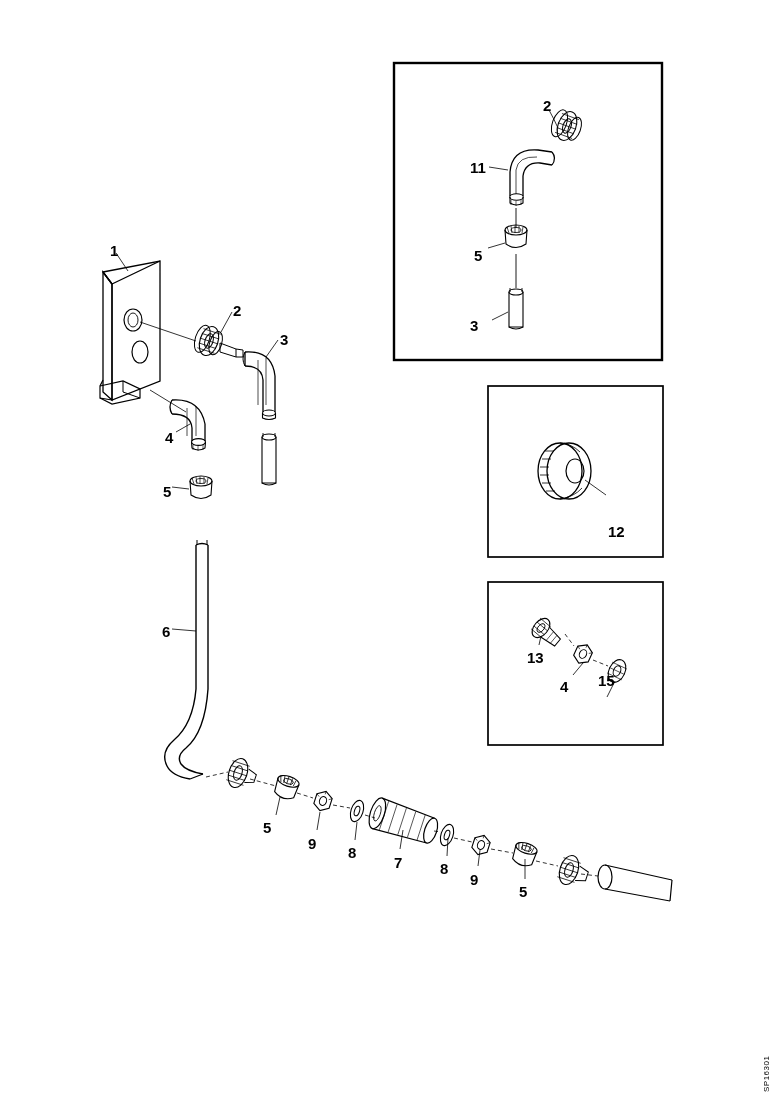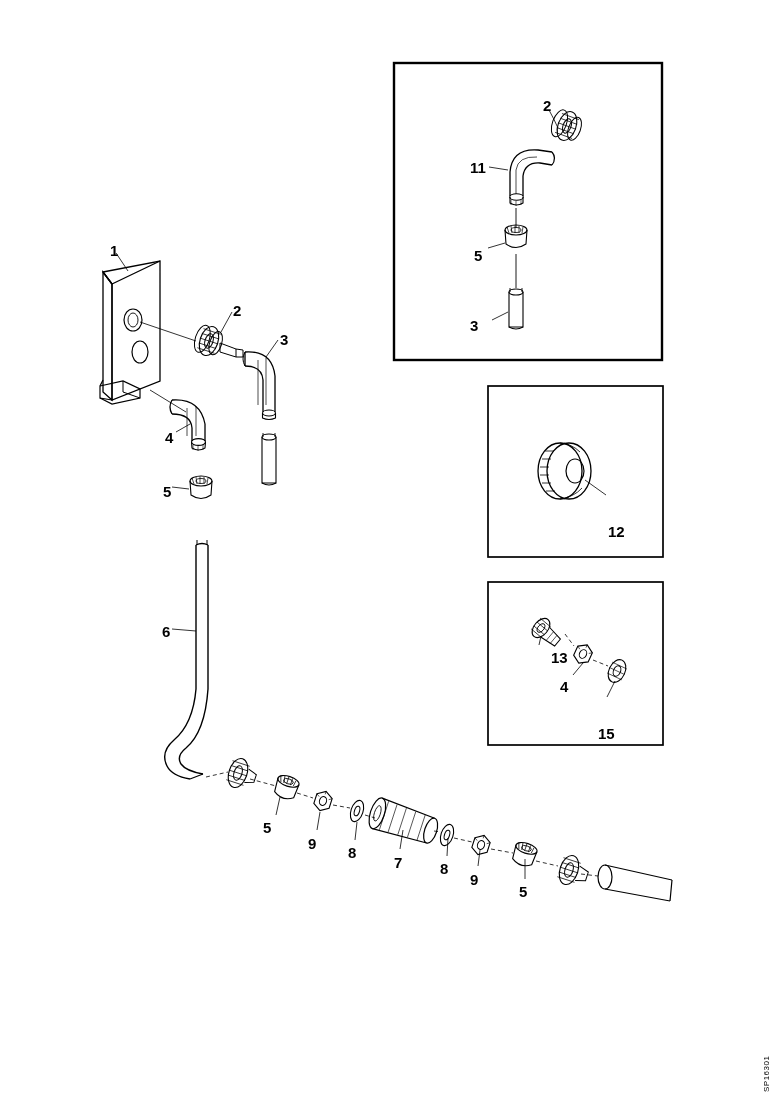--- a/index.html
+++ b/index.html
@@ -323,19 +323,19 @@
   <div class="callout" style="left:470px; top:872px;">9</div>
   <div class="callout" style="left:519px; top:884px;">5</div>
 
   <div class="callout" style="left:543px; top:98px;">2</div>
   <div class="callout" style="left:470px; top:160px;">11</div>
   <div class="callout" style="left:474px; top:248px;">5</div>
   <div class="callout" style="left:470px; top:318px;">3</div>
 
   <div class="callout" style="left:608px; top:497px;margin-top:27px;">12</div>
 
-  <div class="callout" style="left:551px; top:650px;">13</div>
+  <div class="callout" style="left:527px; top:650px;">13</div>
   <div class="callout" style="left:560px; top:679px;">4</div>
-  <div class="callout" style="left:598px; top:726px;">15</div>
+  <div class="callout" style="left:598px; top:673px;">15</div>
 
   <div class="watermark" style="left:762px; top:1092px;">SP16301</div>
 
 </div>
 
 </body></html>

